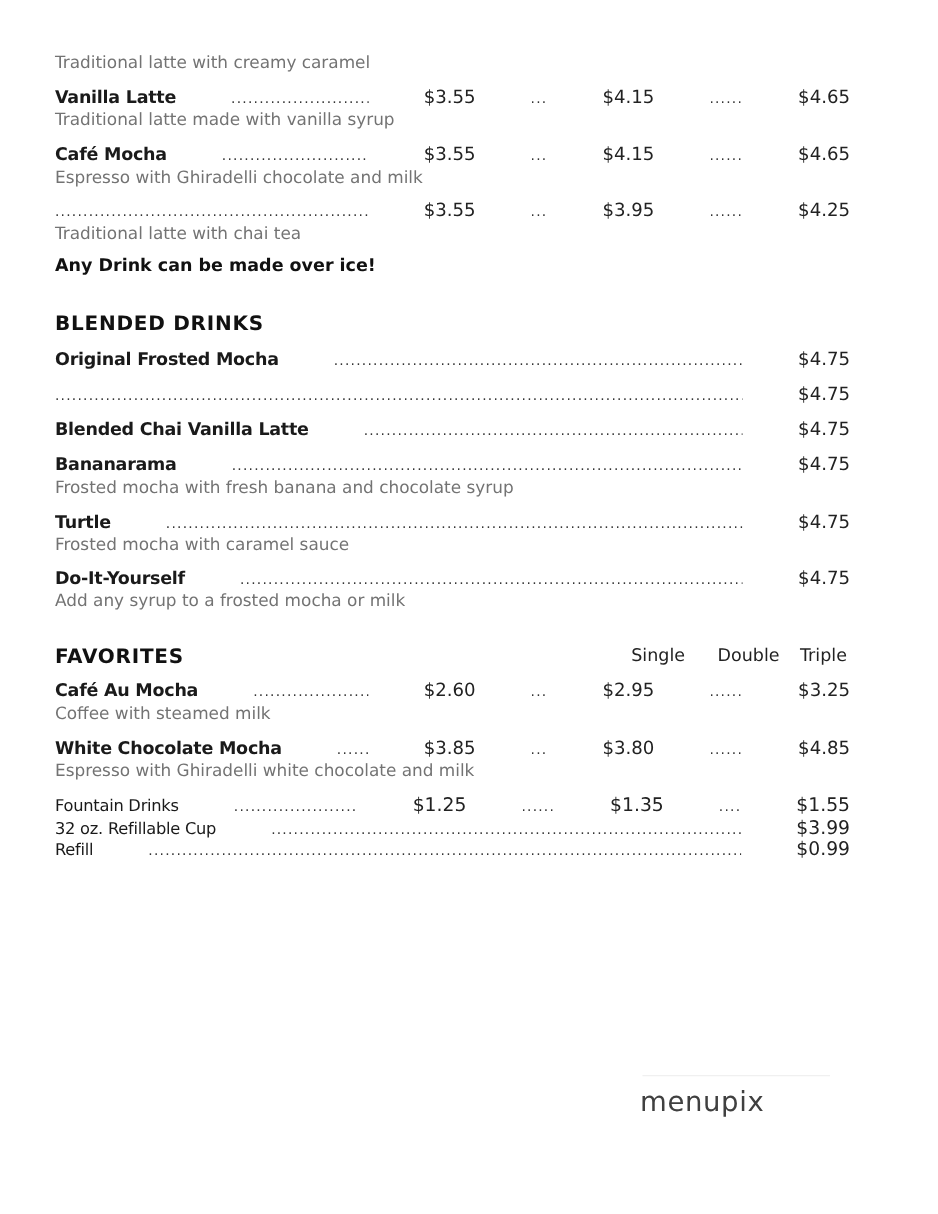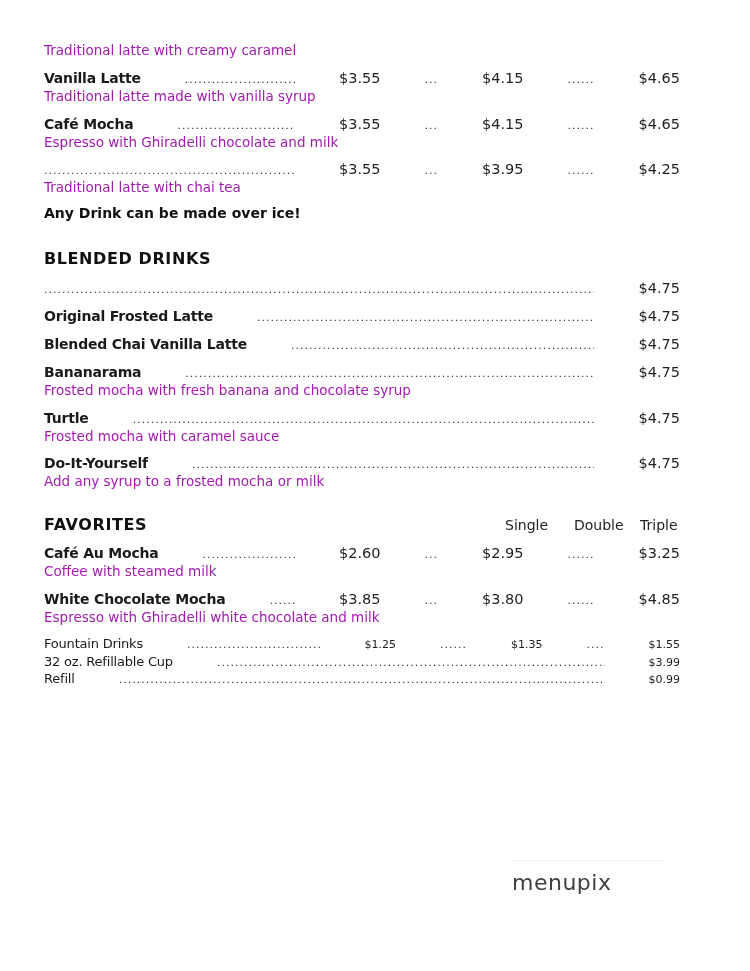--- a/index.html
+++ b/index.html
@@ -11,23 +11,23 @@
   .line {
     position: absolute; left: 0; width: 636px; height: 20px;
     display: flex; align-items: baseline; white-space: nowrap; overflow: hidden;
     font-size: 14px; line-height: 20px; gap: 44px;
   }
   .name { font-weight: bold; font-size: 14px; letter-spacing: -0.2px; }
   .name.light { font-weight: normal; font-size: 13px; }
   .dots { flex: 1 1 auto; overflow: hidden; color: #333; letter-spacing: 1px; font-size: 11px; }
   .dots::after { content: "......................................................................................................................................................................................................................................................................................"; }
   .price { font-size: 14.5px; color: #222; }
-  .price.sm { font-size: 11px; }
+  .price.sm { font-size: 15px; }
   .sep { color: #333; font-size: 11px; letter-spacing: 1px; }
-  .desc { position: absolute; left: 0; font-size: 13.5px; line-height: 18px; color: #a21caf; }
+  .desc { position: absolute; left: 0; font-size: 13.5px; line-height: 18px; color: #737373; }
   .heading { position: absolute; left: 0; font-weight: bold; font-size: 16px; letter-spacing: 0.6px; color: #111; }
   .note { position: absolute; left: 0; font-weight: bold; font-size: 14px; color: #111; }
   .colhead { position: absolute; font-size: 14px; color: #222; }
   .watermark { position: absolute; left: 512px; top: 870px; font-size: 22px; color: #404040; letter-spacing: 0.5px; }
   .wm-rule { position: absolute; left: 514px; top: 860px; width: 150px; height: 1px; background: #f0f0f0; }
 </style>
 </head>
 <body>
 
 <div class="page">
@@ -64,26 +64,26 @@
       <span class="sep">......</span>
     <span class="price">$4.25</span>
   </div>
   <div class="desc" style="top:178px">Traditional latte with chai tea</div>
 
   <div class="note" style="top:205px">Any Drink can be made over ice!</div>
 
   <div class="heading" style="top:249px">BLENDED DRINKS</div>
 
   <div class="line" style="top:278px">
+    <span class="name">Original Frosted Mocha</span>
     <span class="dots"></span>
     <span class="price">$4.75</span>
   </div>
 
   <div class="line" style="top:306px">
-    <span class="name">Original Frosted Latte</span>
     <span class="dots"></span>
     <span class="price">$4.75</span>
   </div>
 
   <div class="line" style="top:334px">
     <span class="name">Blended Chai Vanilla Latte</span>
     <span class="dots"></span>
     <span class="price">$4.75</span>
   </div>
 

